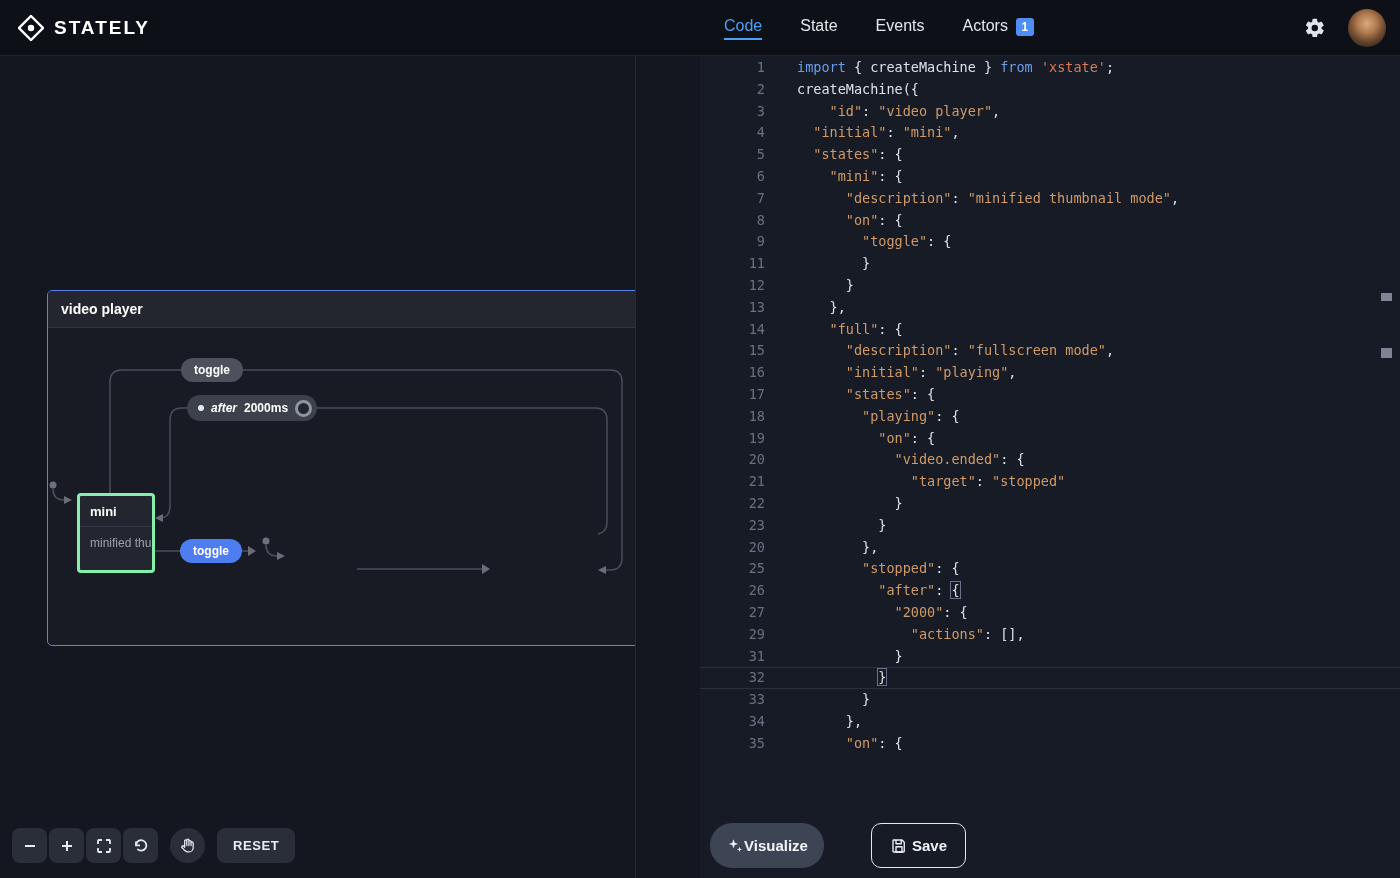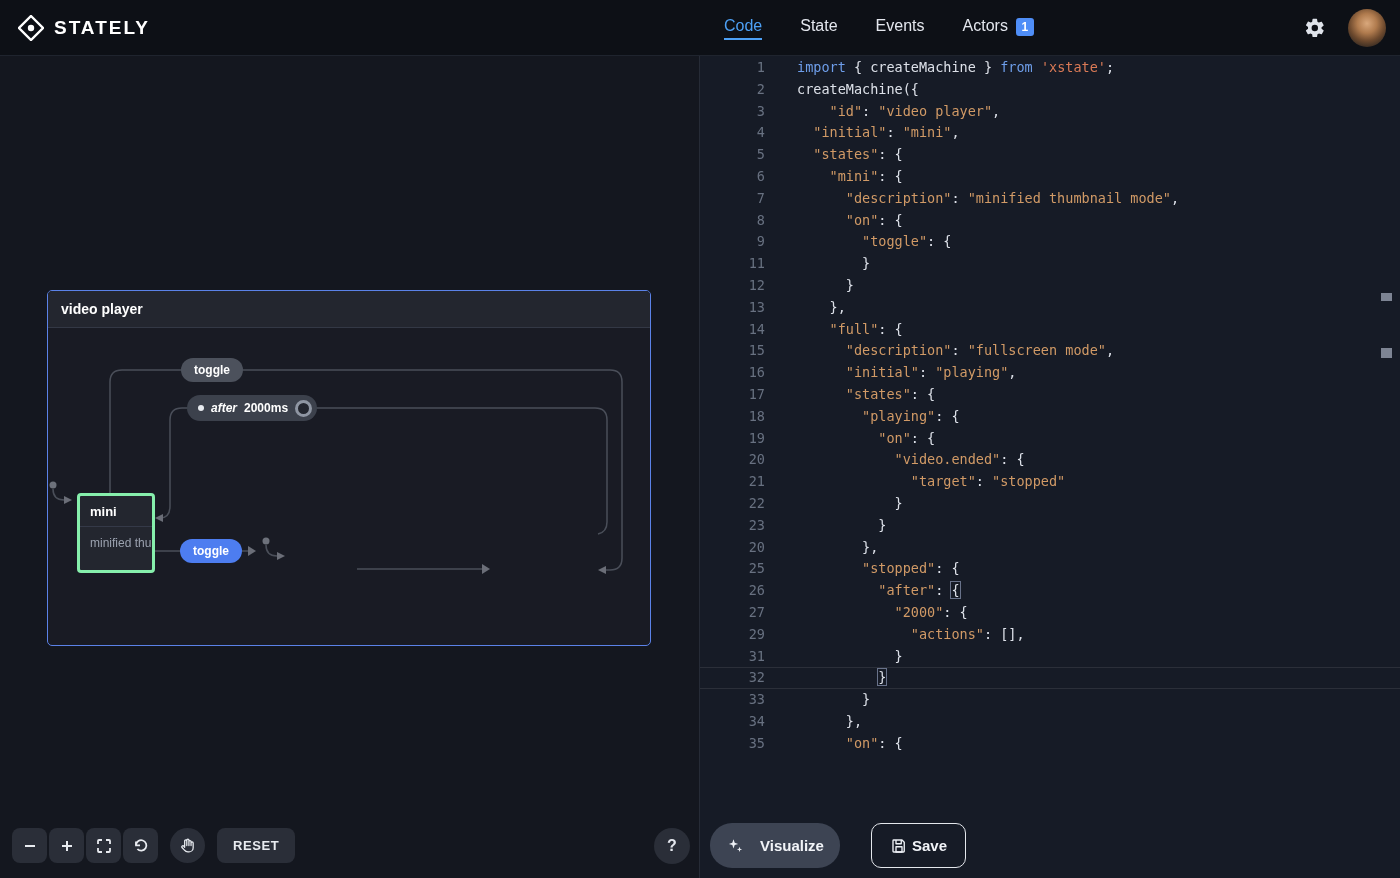--- a/index.html
+++ b/index.html
@@ -29,21 +29,21 @@
   }
   .header-right { position:absolute; right:14px; display:flex; align-items:center; gap:22px; }
   .gear-btn { background:none; border:none; cursor:pointer; display:flex; padding:0; }
   .avatar {
     width:38px; height:38px; border-radius:50%; cursor:pointer;
     background: radial-gradient(circle at 50% 38%, #d9a87c 0%, #b07b4e 32%, #6e4a2e 58%, #2e2620 85%);
   }
 
   
   .canvas {
-    position:absolute; left:0; top:56px; width:700px; height:822px;
+    position:absolute; left:0; top:56px; width:636px; height:822px;
     background:#14171f; border-right:1px solid #262b36; overflow:hidden;
   }
   .edges { position:absolute; left:0; top:0; }
 
   .state-root {
     position:absolute; left:47px; top:234px; width:604px; height:356px;
     border:1px solid #5b82e8; border-radius:5px; background:rgba(30,33,43,0.45);
   }
   .state-root-header {
     height:37px; background:#23262f; border-bottom:1px solid #333845;
@@ -147,21 +147,21 @@
   .t-bracket { outline:1px solid #68728a; }
   .scroll-marker { position:absolute; background:#7d8493; }
   .marker-1 { left:681px; top:237px; width:11px; height:8px; }
   .marker-2 { left:681px; top:292px; width:11px; height:10px; }
 
   
   .btn-visualize {
     position:absolute; left:710px; top:823px; height:45px; z-index:6;
     background:#3d4453; border:none; border-radius:22px;
     color:#f2f4f8; font-size:15px; font-weight:600; font-family:"Liberation Sans",sans-serif;
-    display:flex; align-items:center; gap:16px; padding:0 16px; cursor:pointer;
+    display:flex; align-items:center; gap:0; padding:0 16px; cursor:pointer;
   }
   .btn-save {
     position:absolute; left:871px; top:823px; height:45px; z-index:6;
     background:#161b26; border:1.5px solid #e4e7ec; border-radius:10px;
     color:#f2f4f8; font-size:15px; font-weight:600; font-family:"Liberation Sans",sans-serif;
     display:flex; align-items:center; gap:4px; padding:0 18px; cursor:pointer;
   }
 </style>
 </head>
 <body>

